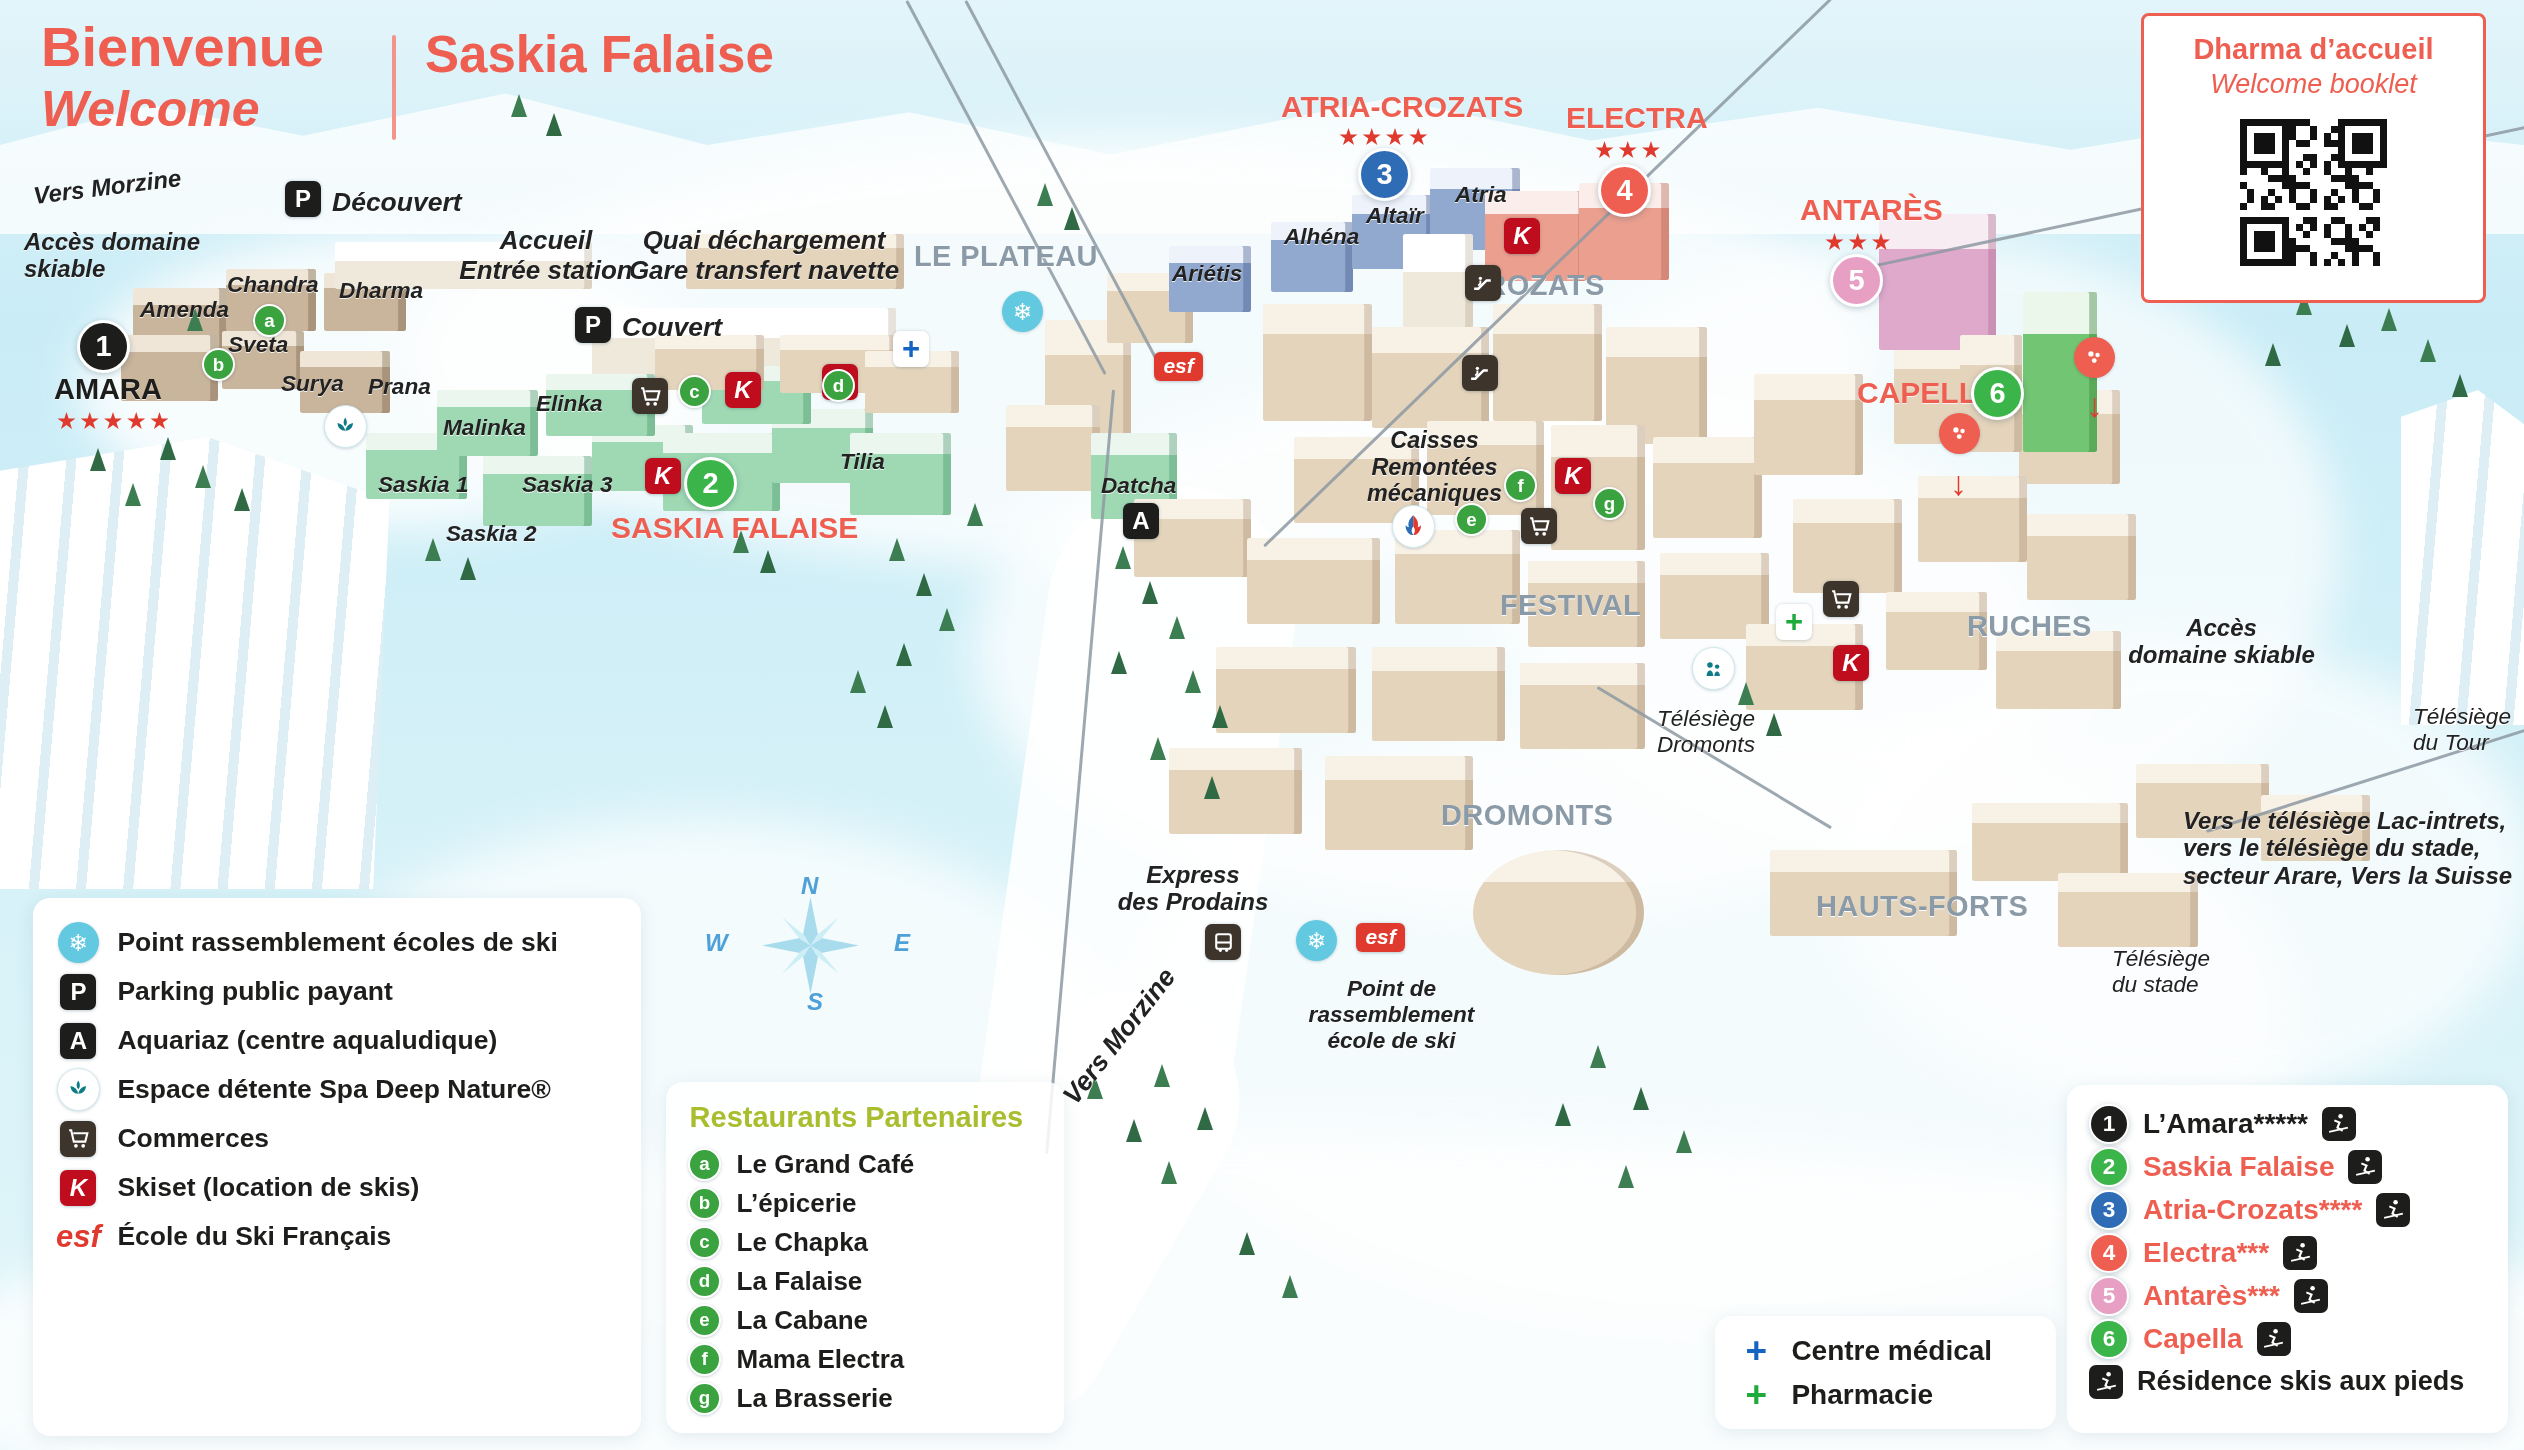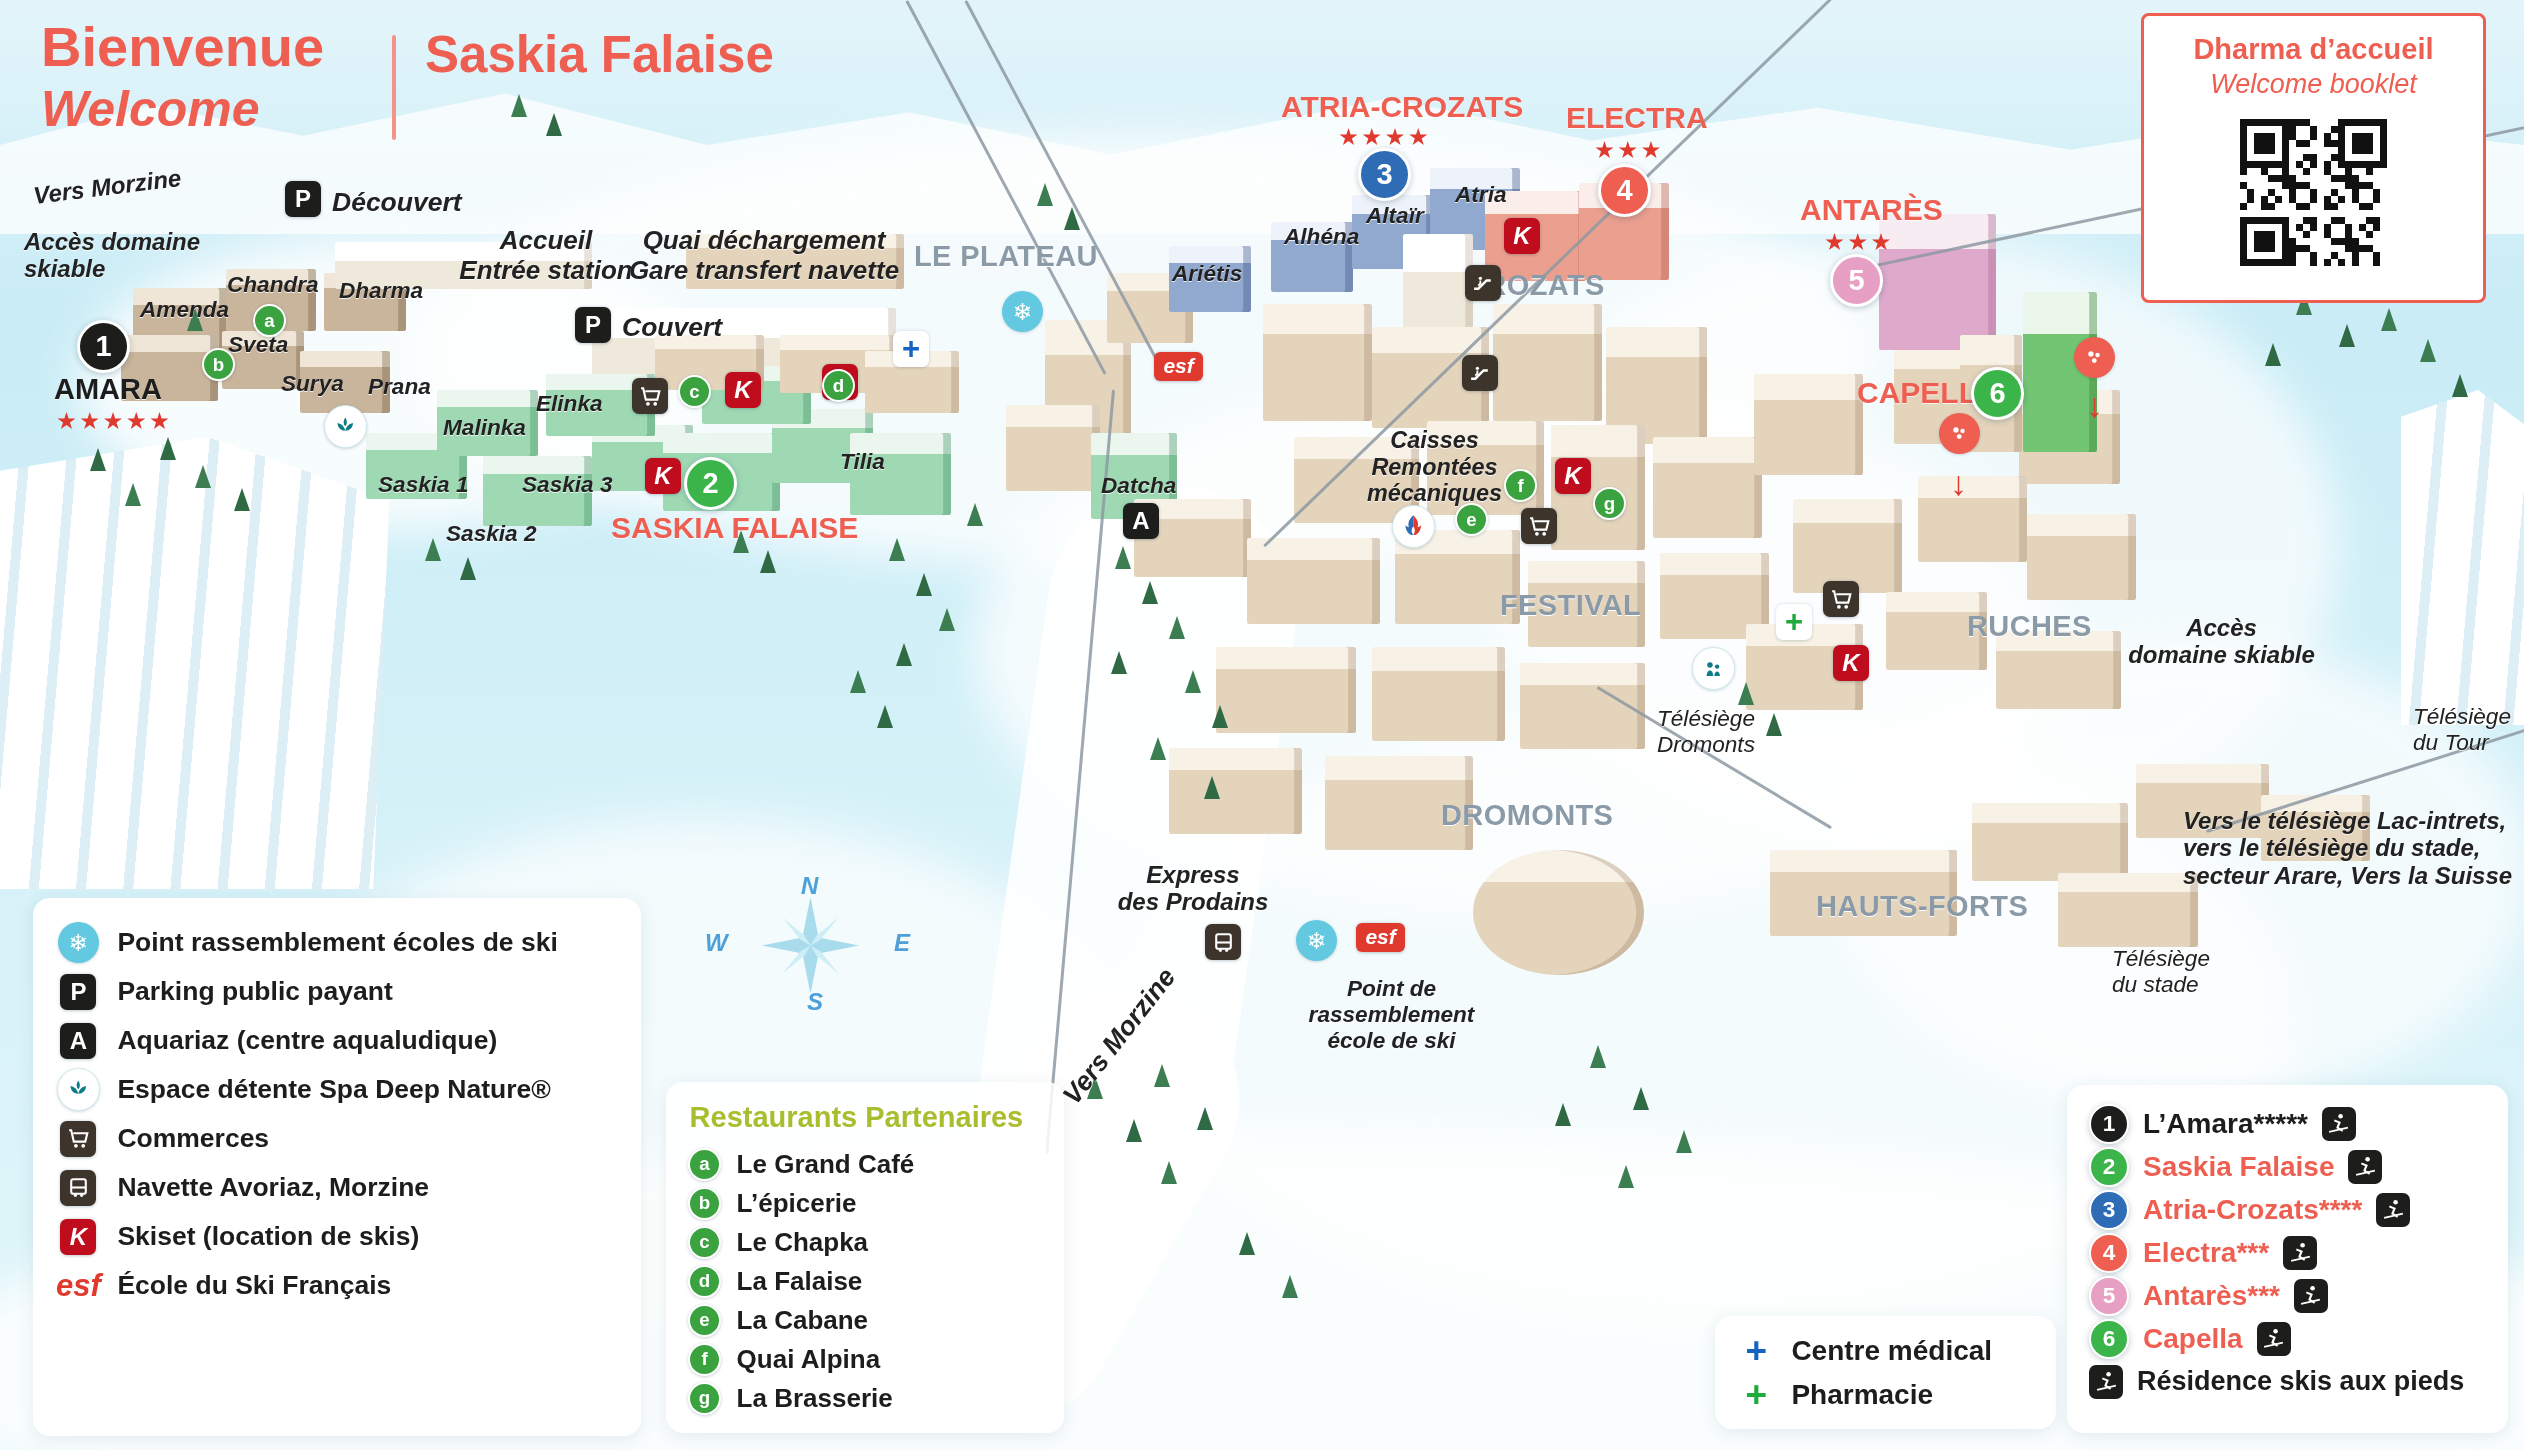--- a/index.html
+++ b/index.html
@@ -702,33 +702,20 @@
               <path d="M3 4h2l2.5 11h11l2-8H7" stroke="#fff" stroke-width="2" fill="none"></path>
               <circle cx="9.5" cy="19" r="1.8" fill="#fff"></circle>
               <circle cx="16.5" cy="19" r="1.8" fill="#fff"></circle>
             </svg>
           </span>
         </span>
       <span class="ltext">Commerces</span>
     </div>
     <div class="lrow">
       <span class="licon">
-          <span class="sq dark" style="position:static">
-            <svg viewBox="0 0 24 24">
-              <rect x="5" y="4" width="14" height="14" rx="2" fill="none" stroke="#fff" stroke-width="2"></rect>
-              <line x1="5" y1="12" x2="19" y2="12" stroke="#fff" stroke-width="2"></line>
-              <circle cx="9" cy="19.5" r="1.5" fill="#fff"></circle>
-              <circle cx="15" cy="19.5" r="1.5" fill="#fff"></circle>
-            </svg>
-          </span>
-        </span>
-      <span class="ltext">Navette Avoriaz, Morzine</span>
-    </div>
-    <div class="lrow">
-      <span class="licon">
           <span class="sq red" style="position:static">K</span>
         </span>
       <span class="ltext">Skiset (location de skis)</span>
     </div>
     <div class="lrow">
       <span class="licon">
           <span class="esf-text">esf</span>
         </span>
       <span class="ltext">École du Ski Français</span>
     </div>
@@ -751,21 +738,21 @@
     <div class="rrow">
         <span class="let">d</span>
         <span class="rname">La Falaise</span>
       </div>
     <div class="rrow">
         <span class="let">e</span>
         <span class="rname">La Cabane</span>
       </div>
     <div class="rrow">
         <span class="let">f</span>
-        <span class="rname">Quai Alpina</span>
+        <span class="rname">Mama Electra</span>
       </div>
     <div class="rrow">
         <span class="let">g</span>
         <span class="rname">La Brasserie</span>
       </div>
   </div>
 
   <div class="panel medical">
     <div class="mrow">
         <span class="mplus blue">+</span>

